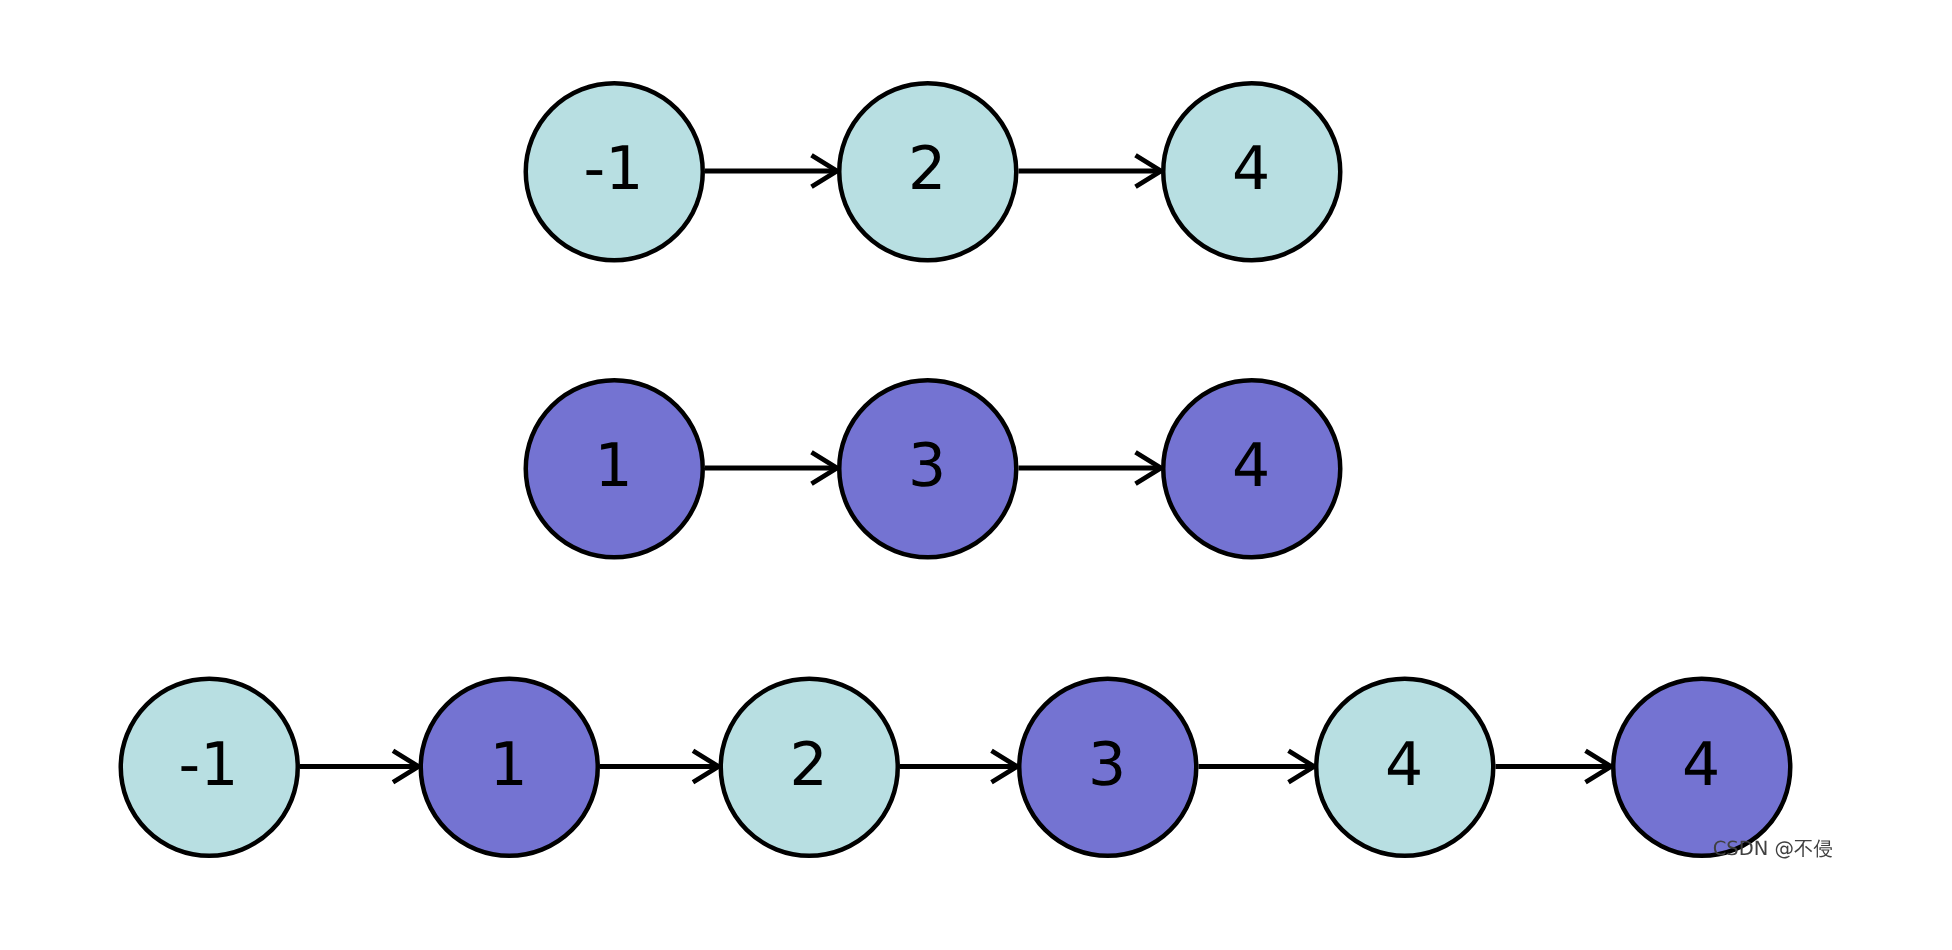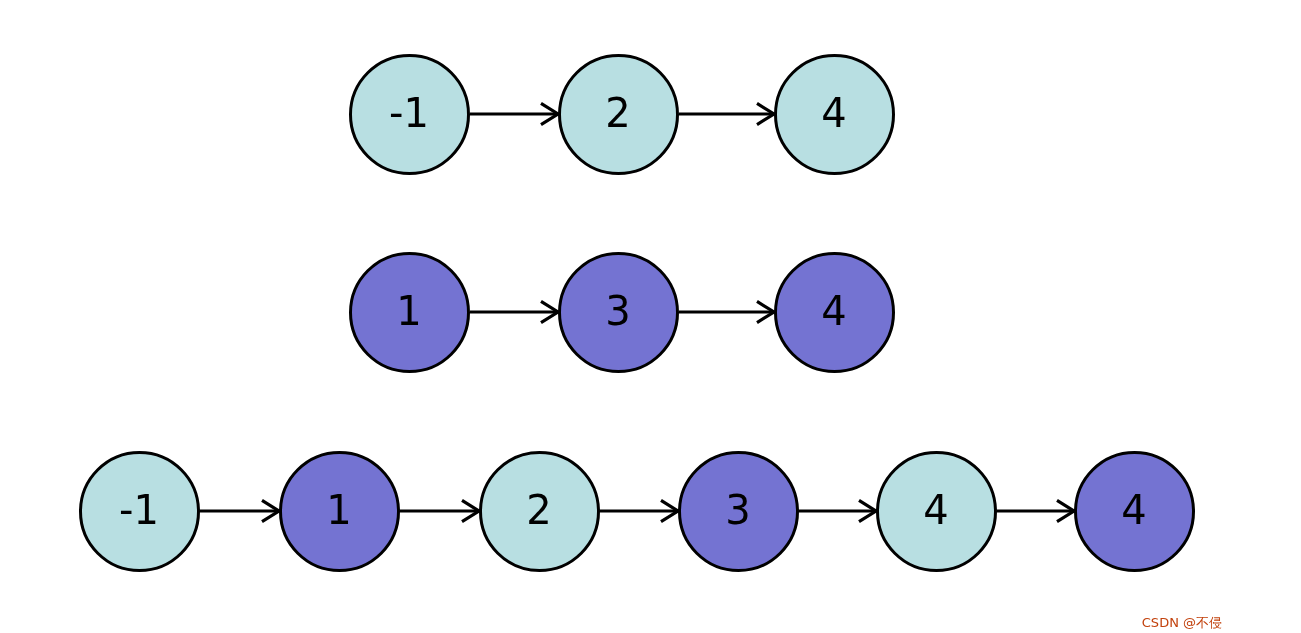--- a/index.html
+++ b/index.html
@@ -149,14 +149,14 @@
       <div class="node" style="width: 121px; height: 121px; left: 677.5px; top: -60.5px; background: rgb(116, 115, 210); border-color: rgb(0, 0, 0); border-width: 3px; font-size: 40px; color: rgb(0, 0, 0);">
         <span class="node-label">3</span>
       </div>
       <div class="node" style="width: 121px; height: 121px; left: 875.5px; top: -60.5px; background: rgb(184, 223, 226); border-color: rgb(0, 0, 0); border-width: 3px; font-size: 40px; color: rgb(0, 0, 0);">
         <span class="node-label">4</span>
       </div>
       <div class="node" style="width: 121px; height: 121px; left: 1073.5px; top: -60.5px; background: rgb(116, 115, 210); border-color: rgb(0, 0, 0); border-width: 3px; font-size: 40px; color: rgb(0, 0, 0);">
         <span class="node-label">4</span>
       </div>
     </div>
-    <div class="watermark" style="left: 1222px; top: 632px; color: #c2410c; transform: translate(-100%, -100%);">CSDN @不侵</div>
+    <div class="watermark" style="left: 1222px; top: 575px; color: #404040; transform: translate(-100%, -100%);">CSDN @不侵</div>
   </div>
 
 </body></html>

